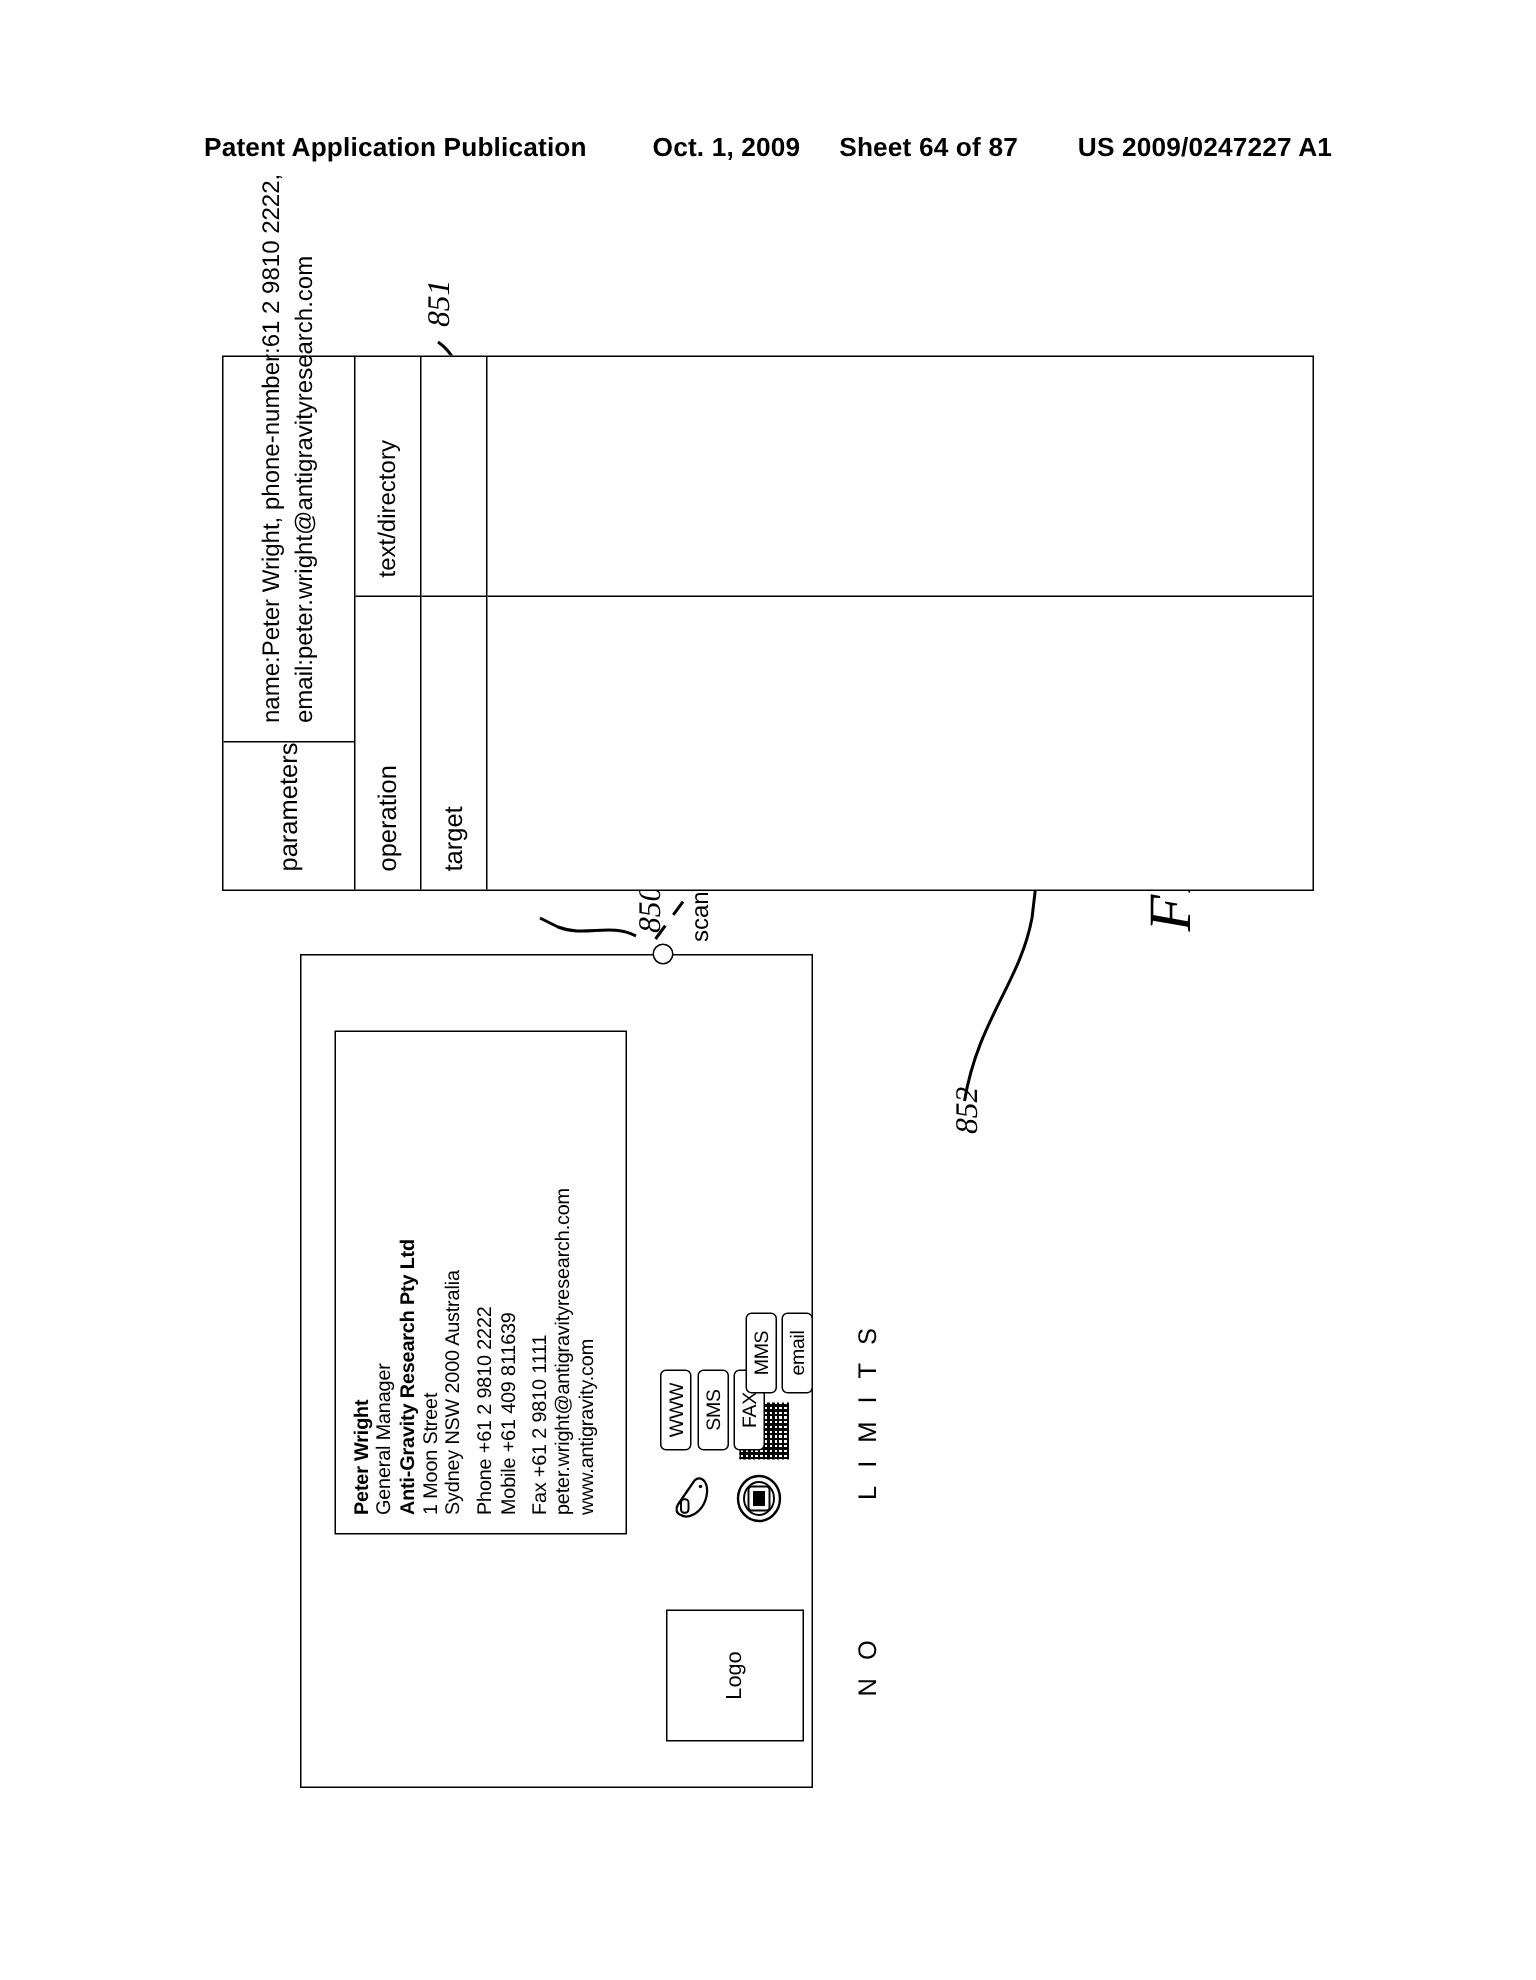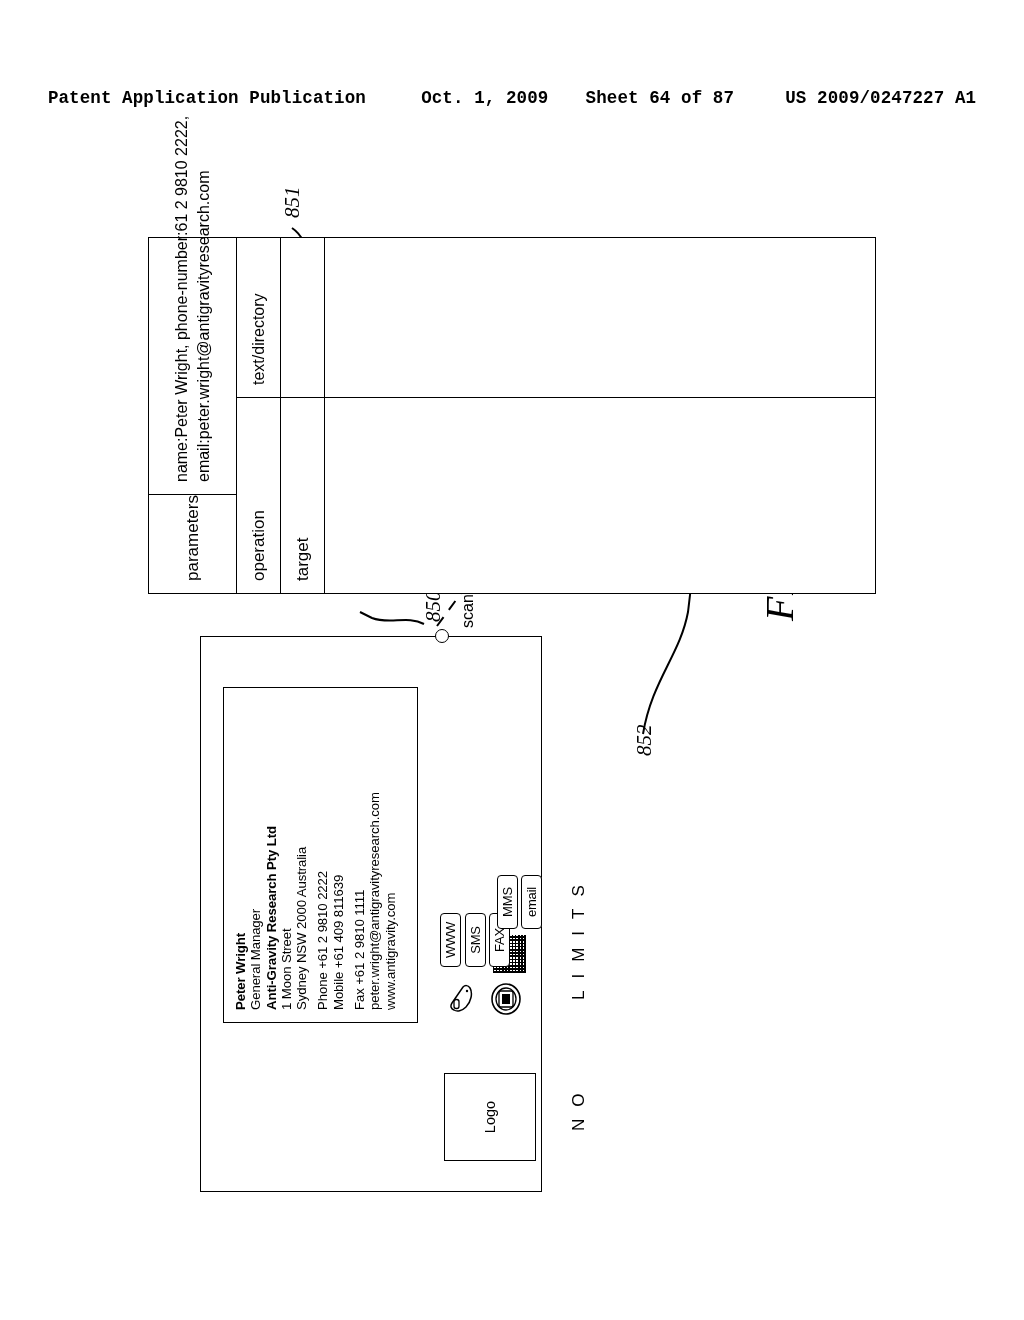--- a/index.html
+++ b/index.html
@@ -16,21 +16,21 @@
     overflow: hidden;
   }
 
   
   .pub-header {
     position: absolute;
     top: 88px;
     left: 0;
     width: 1024px;
     text-align: center;
-    font-family: Liberation Mono, monospace;
+    font-family: Liberation Sans, sans-serif;
     font-weight: bold;
     font-size: 17.5px;
     letter-spacing: 0.1px;
     white-space: nowrap;
   }
   .pub-header span { display: inline-block; vertical-align: baseline; }
   .hdr-gap-1 { width: 34px; }
   .hdr-gap-2 { width: 16px; }
   .hdr-gap-3 { width: 30px; }
 

